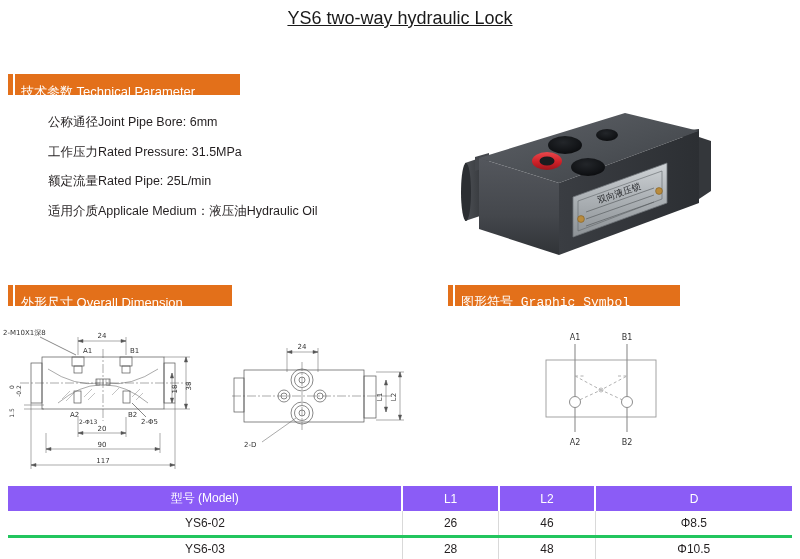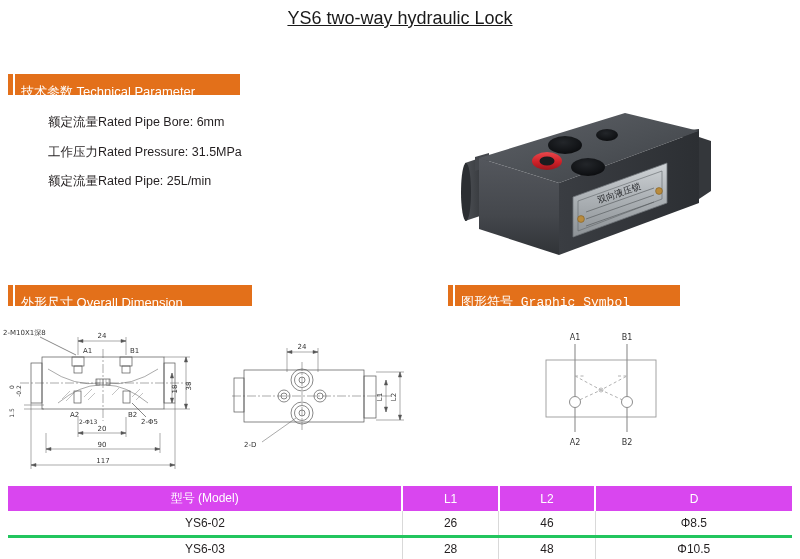--- a/index.html
+++ b/index.html
@@ -40,21 +40,21 @@
     margin-right: 6px;
   }
   .sec-bar span {
     color: #ffffff;
     font-size: 13px;
     line-height: 1;
     white-space: nowrap;
     margin-top: 14px;
   }
   #sec-tech  { left: 8px;   top: 74px;  width: 232px; }
-  #sec-dim   { left: 8px;   top: 285px; width: 244px; }
+  #sec-dim   { left: 8px;   top: 285px; width: 224px; }
   #sec-sym   { left: 448px; top: 285px; width: 232px; font-family: Liberation Mono, monospace; }
 
   
   .params {
     position: absolute; left: 8px; top: 100px; width: 420px;
   }
   .params li {
     list-style: none;
     font-size: 12.5px;
     line-height: 1;
@@ -73,21 +73,21 @@
   #draw-sym  { left: 530px; top: 332px; width: 185px; height: 120px; }
 
   
   .tbl {
     position: absolute; left: 8px; top: 486px;
     width: 784px;
     border-collapse: collapse;
     font-size: 12px;
   }
   .tbl th {
-    background: #d946ef;
+    background: #8b5cf6;
     color: #ffffff;
     font-weight: 400;
     height: 25px;
     border-right: 2px solid #ffffff;
     text-align: center;
   }
   .tbl th:last-child { border-right: none; }
   .tbl td {
     height: 25px;
     text-align: center;
@@ -103,23 +103,24 @@
 
 <div class="title-block">
   <div class="title-en">YS6 two-way hydraulic Lock</div>
 </div>
 
 <div class="sec-bar" id="sec-tech">
   <span>技术参数 Technical Parameter</span>
 </div>
 
 <ul class="params">
-  <li>额定流量Rated Pipe Bore: 6mm</li>
+  <li>公称通径Joint Pipe Bore: 6mm</li>
   <li>工作压力Rated Pressure: 31.5MPa</li>
   <li>额定流量Rated Pipe: 25L/min</li>
+  <li>适用介质Applicale Medium：液压油Hydraulic Oil</li>
 </ul>
 
 <div class="photo">
   <svg width="260" height="175" viewBox="0 0 260 175">
     <defs>
       <linearGradient id="topFace" x1="0" y1="0" x2="1" y2="1">
         <stop offset="0%" stop-color="#5e6167"></stop>
         <stop offset="55%" stop-color="#4c5055"></stop>
         <stop offset="100%" stop-color="#3d4045"></stop>
       </linearGradient>

